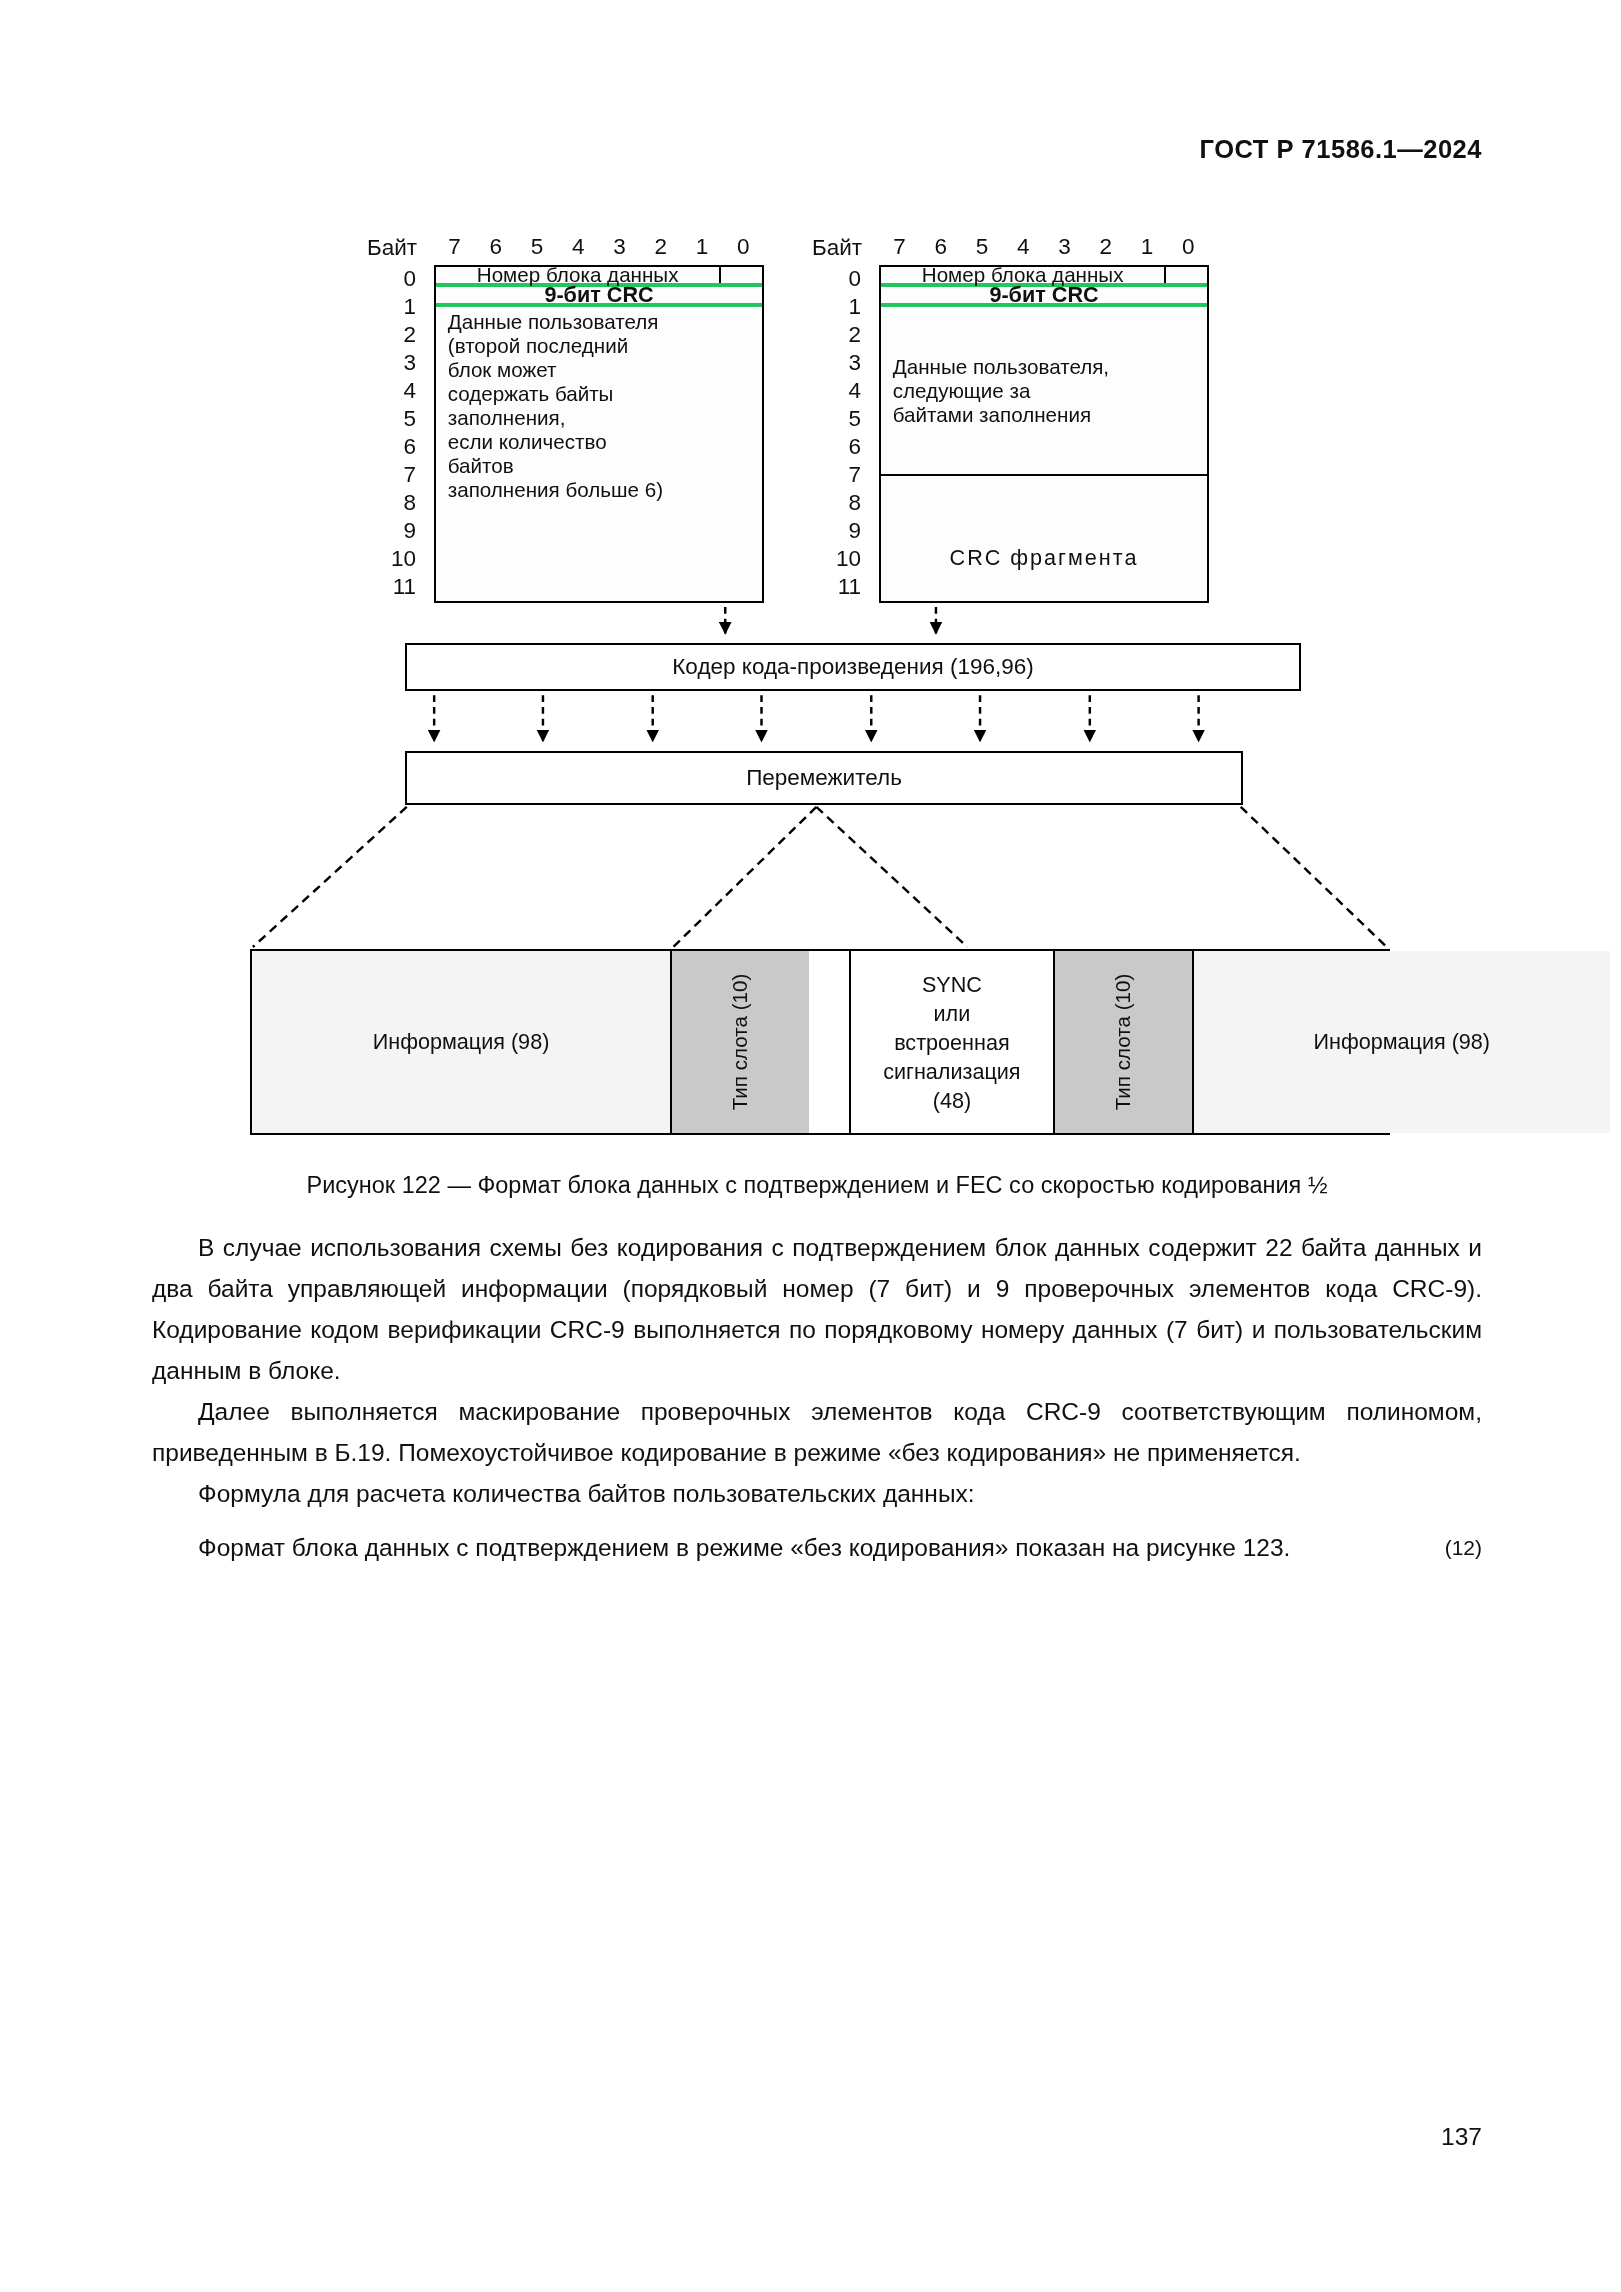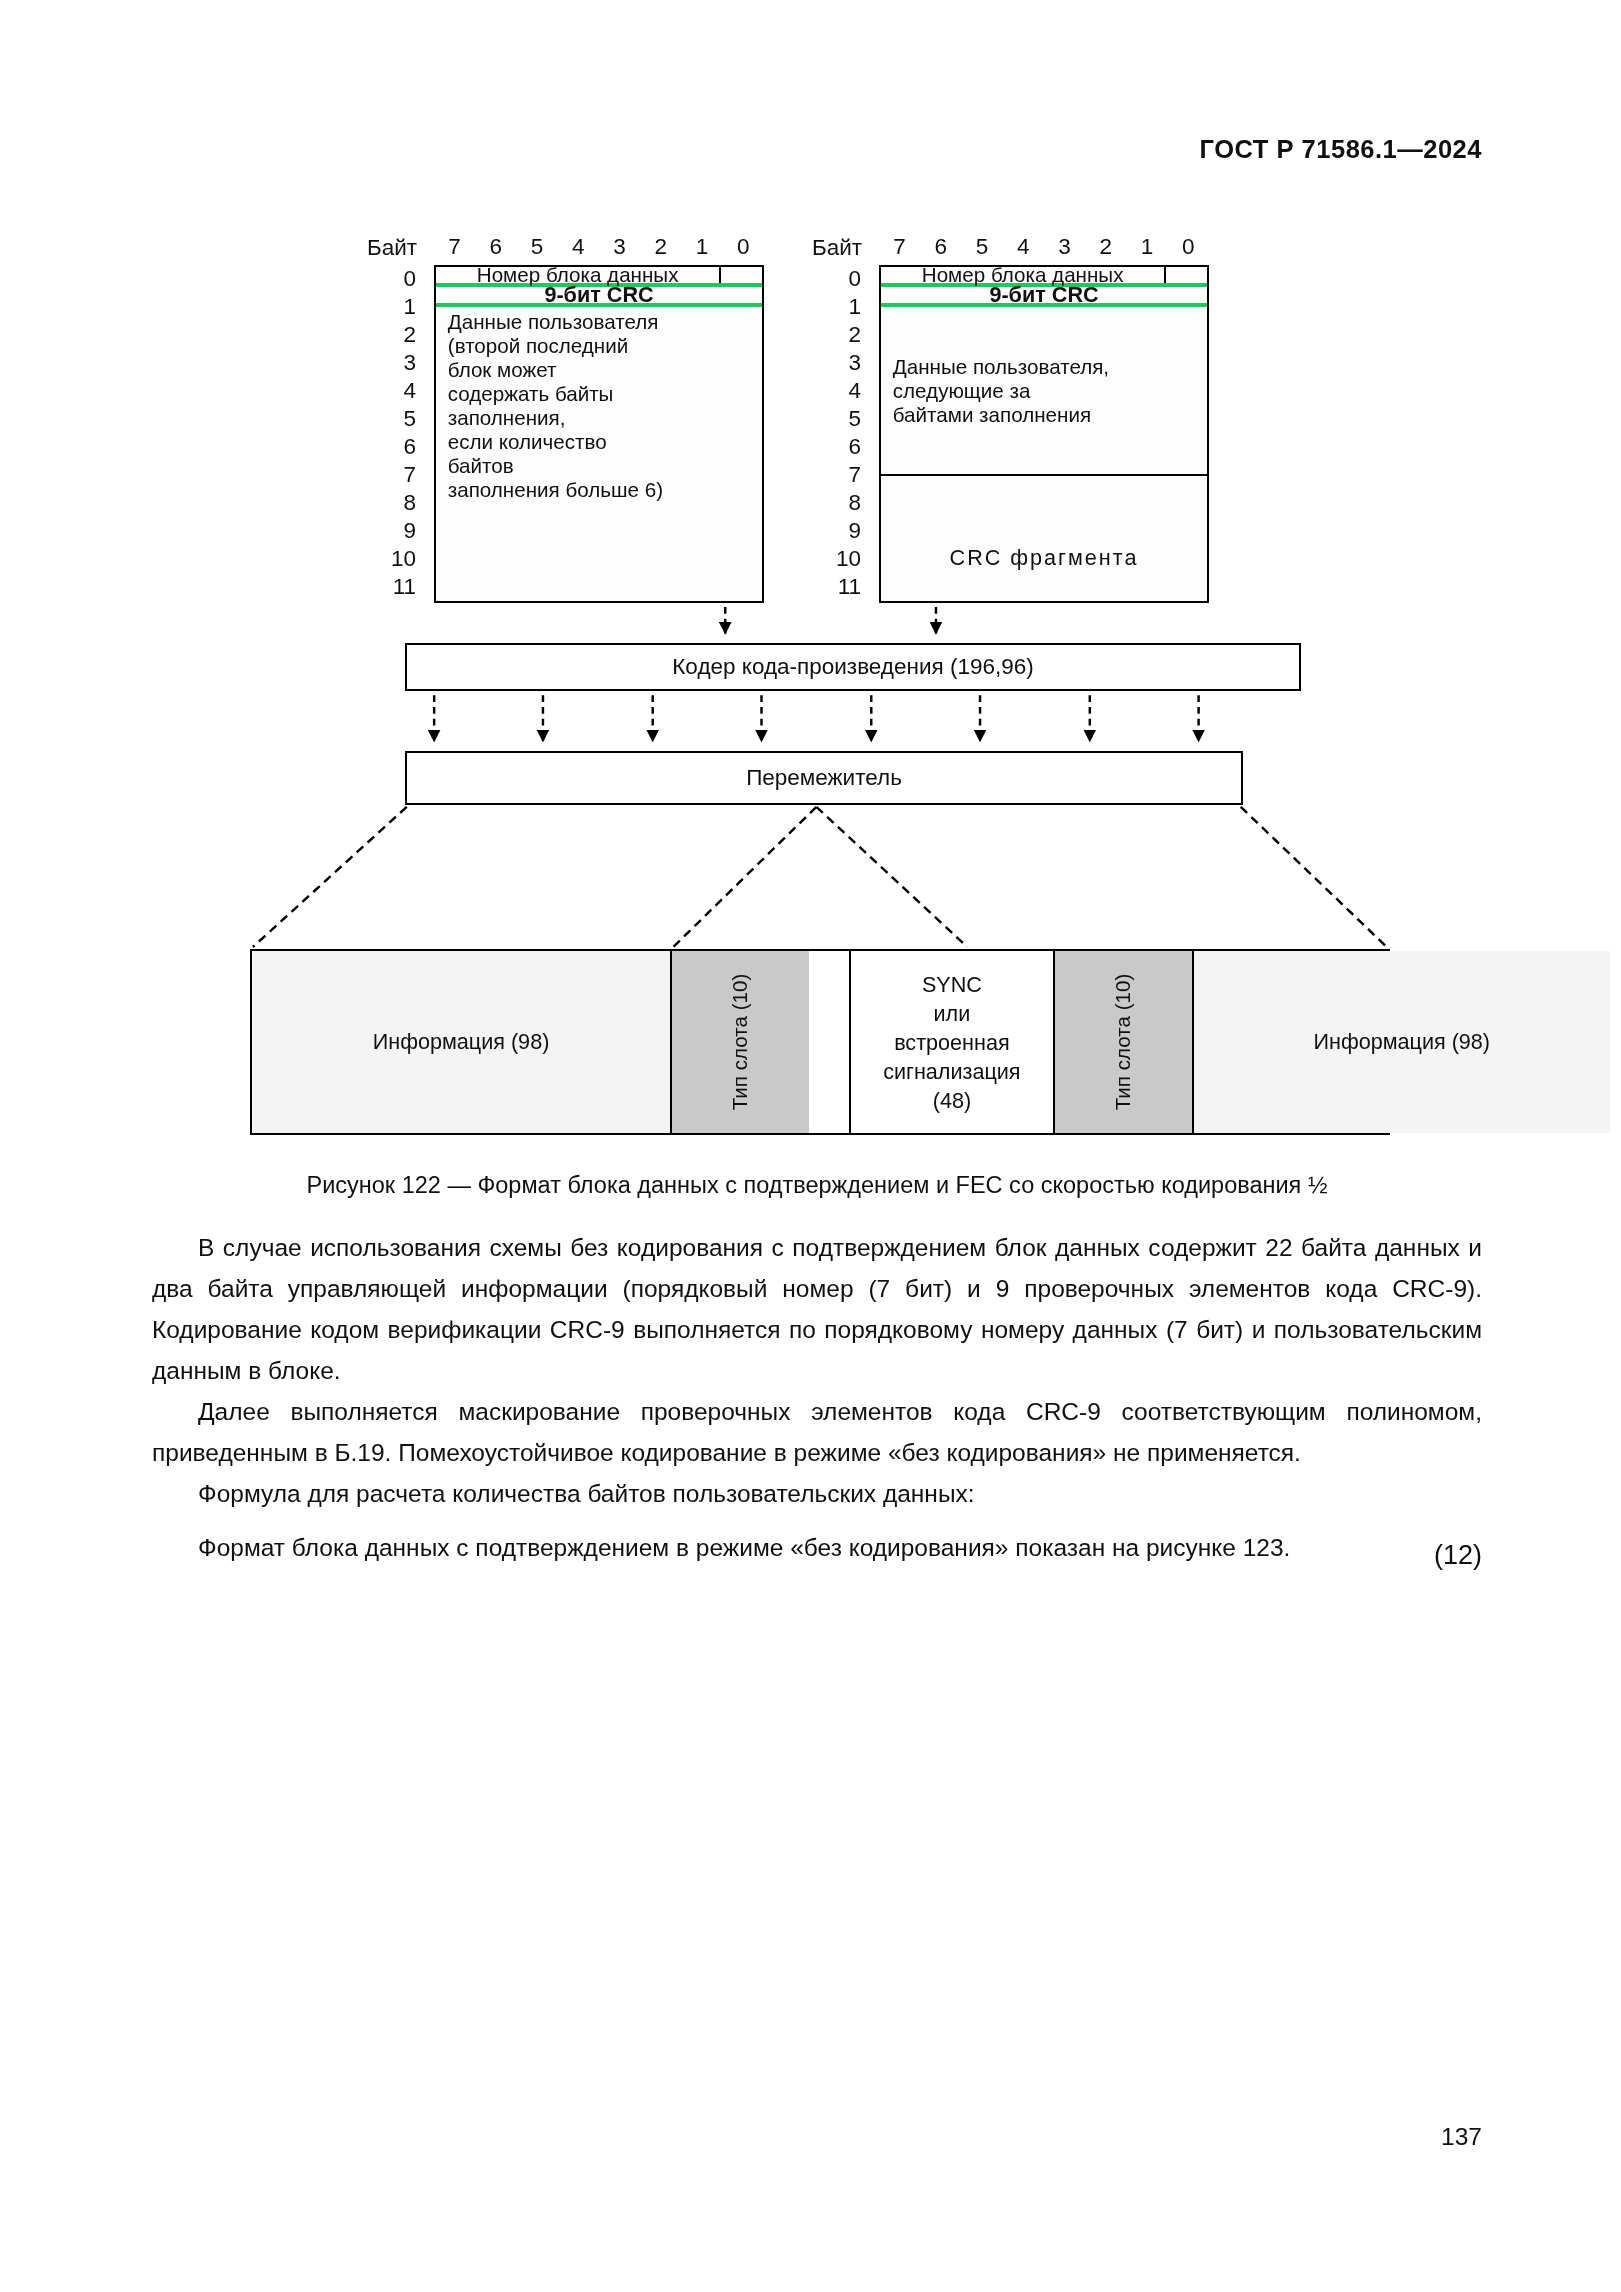--- a/index.html
+++ b/index.html
@@ -44,21 +44,21 @@
   .seg.info { flex:0 0 36.8%; background:#f4f4f4; font-size:21.6px; }
   .seg.slot { flex:0 0 4.2%; background:#c9c9c9; }
   .seg.sync { flex:0 0 18%; background:#ffffff; font-size:21.6px; line-height:29px; text-align:center; white-space:pre-line;margin-left:40px; }
   .vtext { transform:rotate(-90deg); white-space:nowrap; font-size:20.6px; }
 
   
   .caption { position:absolute; top:1172px; left:152px; width:1330px; text-align:center; font-size:23.5px; }
   .content { position:absolute; top:1227px; left:152px; width:1330px; font-size:24.5px; line-height:41px; text-align:justify; }
   .content p { text-indent:46px; }
   .formula-row { position:relative; text-align:center; margin:12.7px 0; font-family:"Liberation Serif", serif; font-size:26.5px; line-height:41px; }
-  .formula-num { position:absolute; right:0; top:8px; font-family:"Liberation Sans", sans-serif; font-size:27px;text-align:right; }
+  .formula-num { position:absolute; right:0; top:0; font-family:"Liberation Sans", sans-serif; font-size:21px;text-align:right; }
   .page-number { position:absolute; top:2123px; right:139px; font-size:24.5px; }
 </style>
 </head>
 <body>
 
 <div class="page">
 
   <div class="doc-header">ГОСТ Р 71586.1—2024</div>
 
   <div class="diagram">

